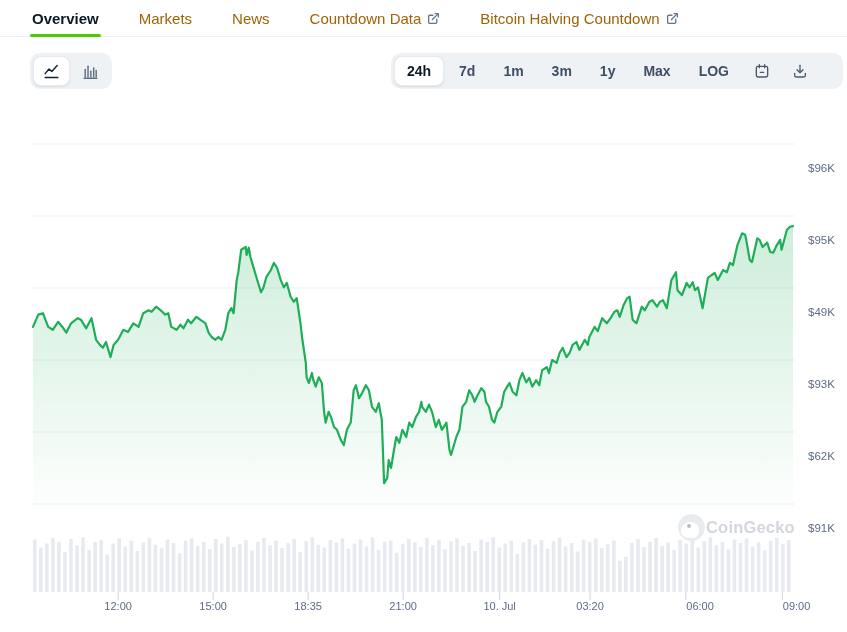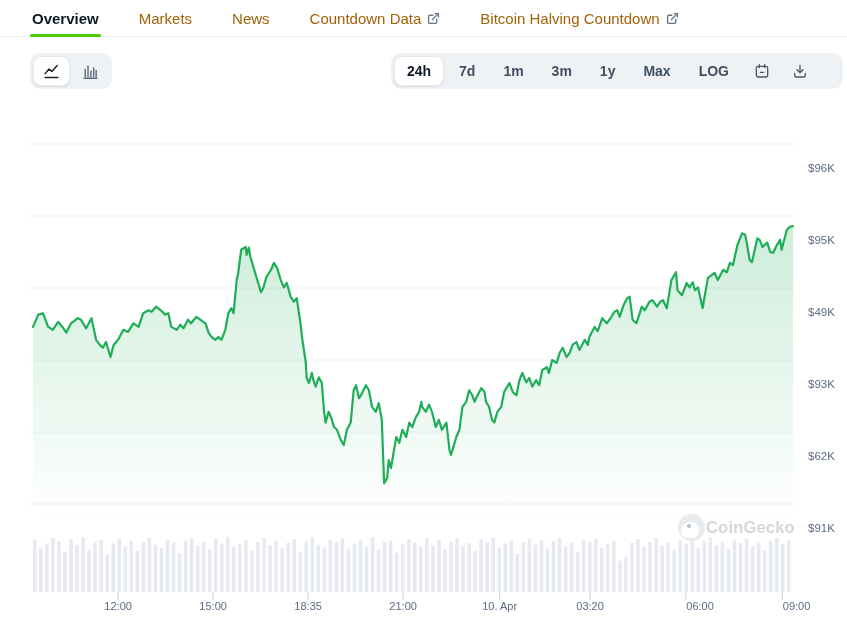--- a/index.html
+++ b/index.html
@@ -287,21 +287,21 @@
         <span class="y-label" style="top: 180px;">$49K</span>
         <span class="y-label" style="top: 252px;">$93K</span>
         <span class="y-label" style="top: 324px;">$62K</span>
         <span class="y-label" style="top: 396px;">$91K</span>
       </div>
     <div id="x-labels">
         <span class="x-label" style="left: 90.12px;">12:00</span>
         <span class="x-label" style="left: 185.12px;">15:00</span>
         <span class="x-label" style="left: 280.12px;">18:35</span>
         <span class="x-label" style="left: 375.12px;">21:00</span>
-        <span class="x-label" style="left: 471.64px;">10. Apr</span>
+        <span class="x-label" style="left: 471.64px;">10. Jul</span>
         <span class="x-label" style="left: 562.08px;">03:20</span>
         <span class="x-label" style="left: 657.84px; text-align: right;">06:00</span>
         <span class="x-label" style="left: 754.36px; text-align: right;">09:00</span>
       </div>
     <div class="watermark">
       <span class="wm-circle">
         <span class="wm-face"></span>
         <span class="wm-eye"></span>
       </span>
       <span class="wm-text">CoinGecko</span>

